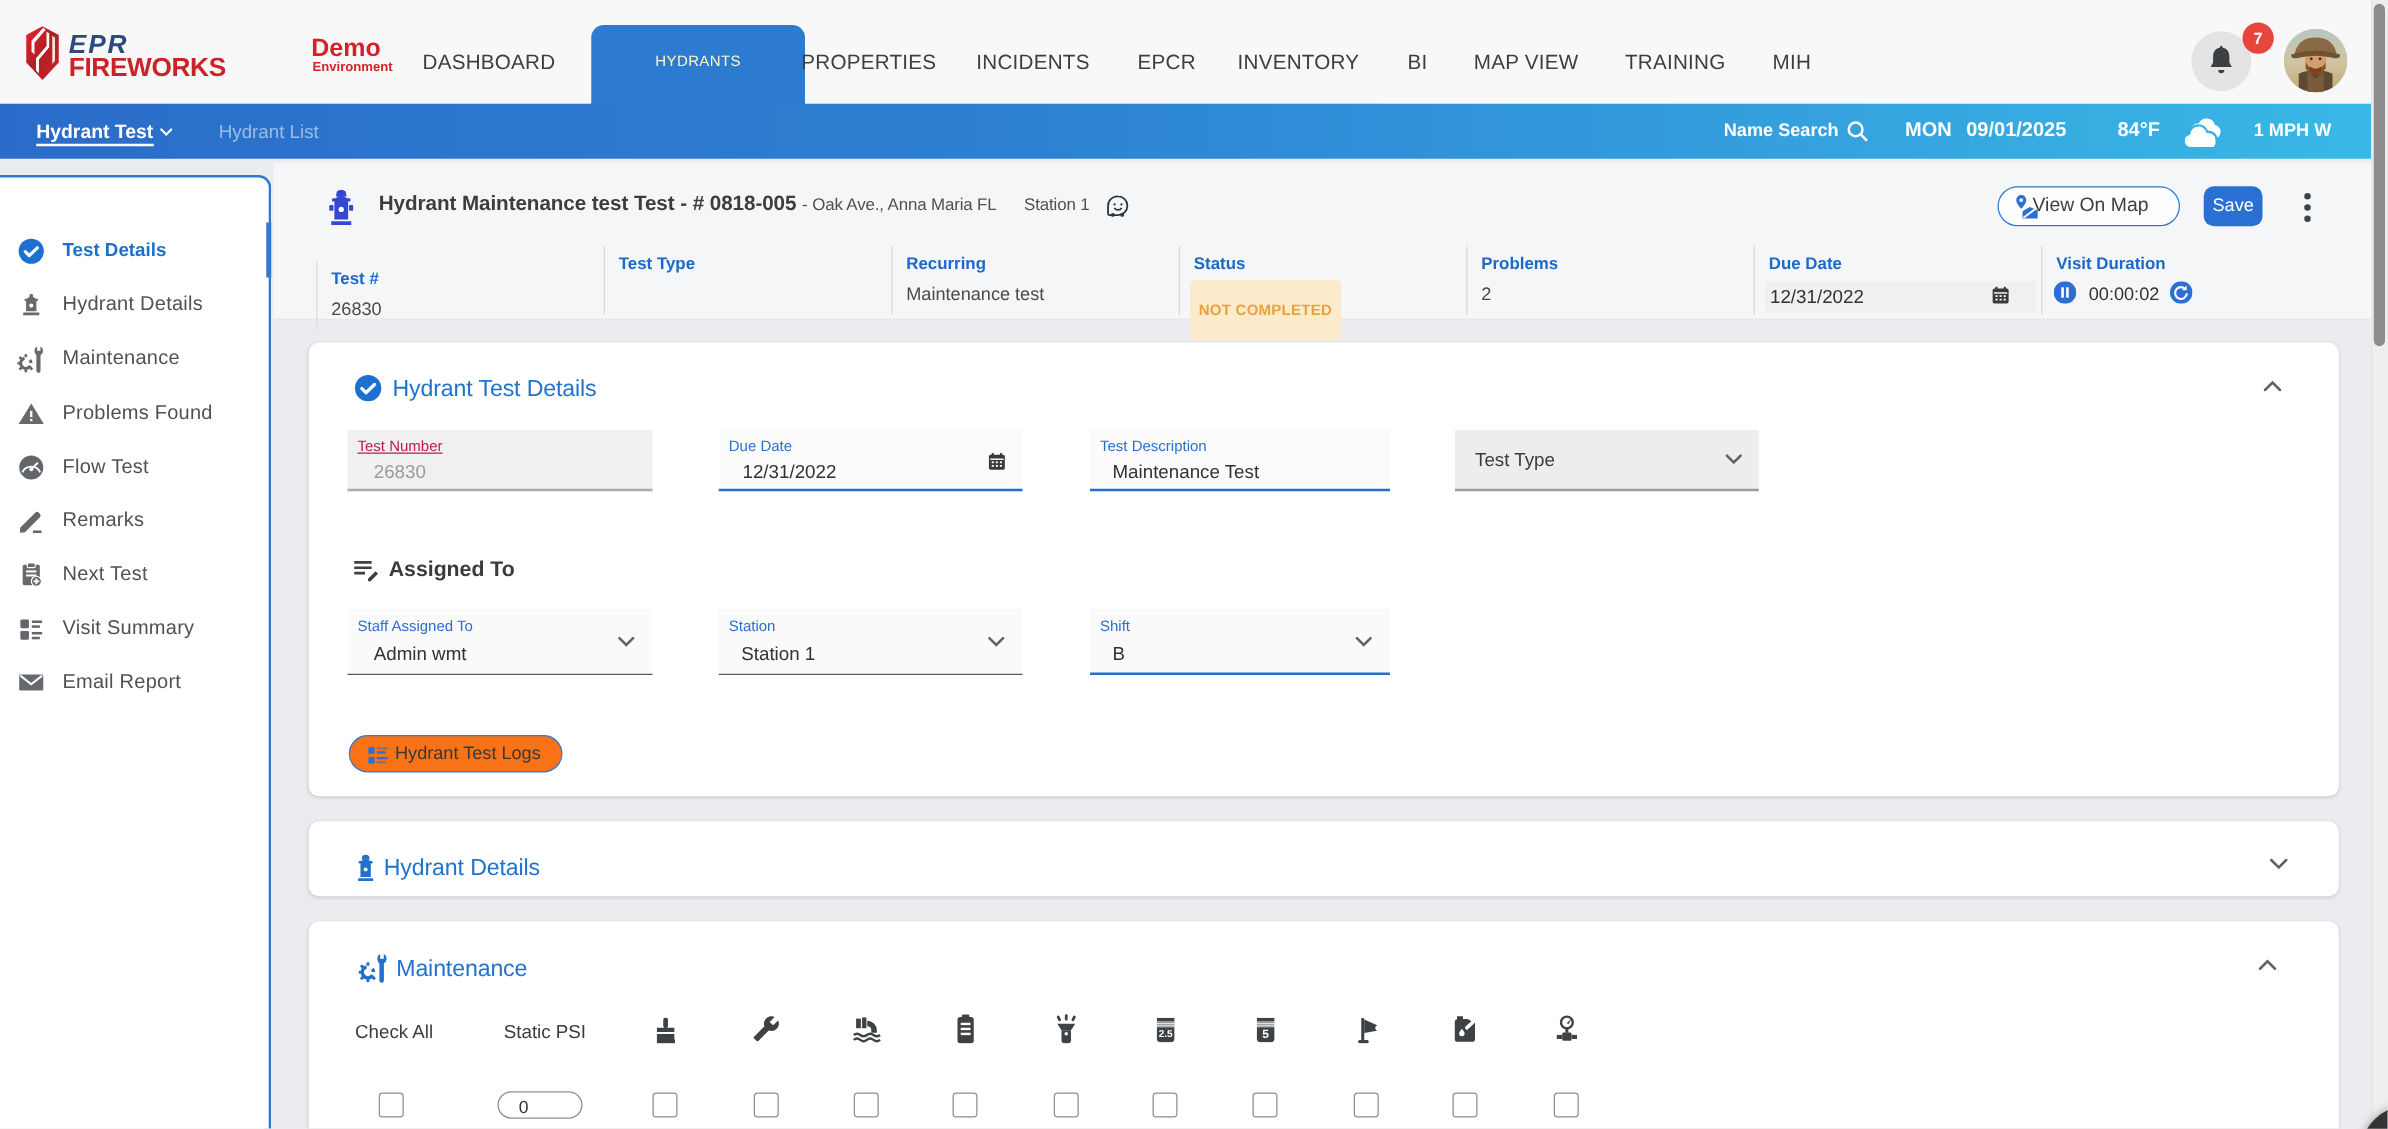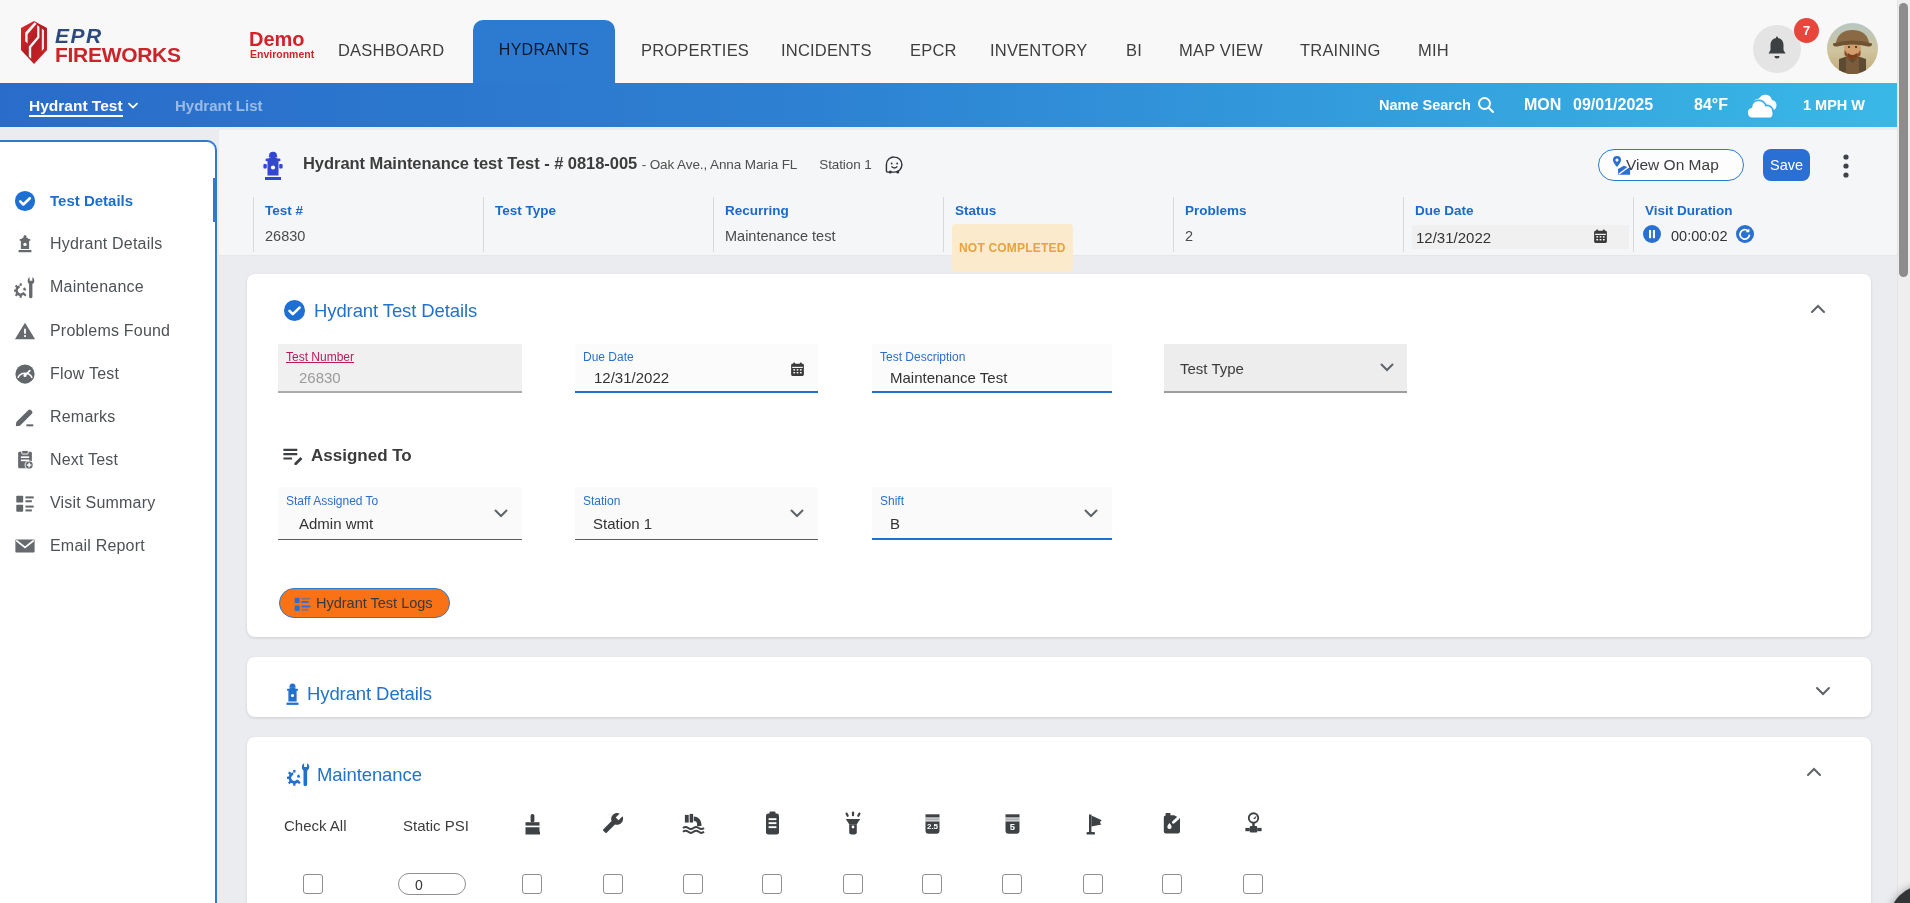--- a/index.html
+++ b/index.html
@@ -2,21 +2,21 @@
 <html><head>
 <meta charset="utf-8">
 <style>
   * { margin:0; padding:0; box-sizing:border-box; }
   html,body { width:1910px; height:903px; overflow:hidden; }
   body { font-family:"Liberation Sans", sans-serif; background:#ebecef; position:relative; }
   .abs { position:absolute; }
 
   
   .topbar { left:0; top:0; width:1897px; height:83px; background:#f8f8f8; }
-  .tab { left:473px; top:20px; width:142px; height:64px; background:#2c7bd1; border-radius:10px 10px 0 0; color:#0f172a; font-size:16px; text-align:center; line-height:59px; letter-spacing:0.3px; }
+  .tab { left:473px; top:20px; width:171px; height:64px; background:#2c7bd1; border-radius:10px 10px 0 0; color:#fef9c3; font-size:12px; text-align:center; line-height:59px; letter-spacing:0.3px; }
   .nav { top:41px; font-size:16.5px; color:#3e3e3e; letter-spacing:0.2px; }
 
   
   .bluebar { left:0; top:83px; width:1897px; height:44px; background:linear-gradient(90deg,#2a6cc9 0%,#2d80d2 42%,#39b8e6 100%); color:#fff; }
 
   
   .sbtrack { right:0; top:0; width:13px; height:903px; background:#eeeeef; border-left:1px solid #e4e4e5; }
   .sbthumb { left:1px; top:3px; width:9px; height:274px; background:#8d8d8d; border-radius:5px; }
 
   
@@ -117,21 +117,21 @@
 </svg>
 </div>
 
 
 <div class="abs bluebar"></div>
 <div class="abs" style="left:29px; top:97px; color:#fff; font-size:15.5px; font-weight:bold;">Hydrant Test</div>
 <div class="abs" style="left:29px; top:115px; width:94px; height:2px; background:#fff;"></div>
 <svg class="abs" style="left:127px; top:102px;" width="12" height="8" viewBox="0 0 14 10">
     <path d="M2 2 l5 5 l5-5" stroke="#fff" stroke-width="2.2" fill="none" stroke-linecap="round"></path>
   </svg>
-<div class="abs" style="left:175px; top:97px; color:rgba(255,255,255,0.52); font-size:15px; font-weight:bold;">Hydrant List</div>
+<div class="abs" style="left:175px; top:97px; color:rgba(255,255,255,0.52); font-size:15px; font-weight:normal;">Hydrant List</div>
 <div class="abs" style="left:1379px; top:97px; color:#fff; font-size:14.5px; font-weight:bold;">Name Search</div>
 <svg class="abs" style="left:1476px; top:95px;" width="20" height="20" viewBox="0 0 20 20">
     <circle cx="8.5" cy="8.5" r="5.5" stroke="#fff" stroke-width="2" fill="none"></circle>
     <path d="M12.5 12.5 L17 17" stroke="#fff" stroke-width="2" stroke-linecap="round"></path>
   </svg>
 <div class="abs" style="left:1524px; top:96px; color:#fff; font-size:16px; font-weight:bold;">MON</div>
 <div class="abs" style="left:1573px; top:96px; color:#fff; font-size:16px; font-weight:bold;">09/01/2025</div>
 <div class="abs" style="left:1694px; top:96px; color:#fff; font-size:16px; font-weight:bold;">84°F</div>
 <svg class="abs" style="left:1744px; top:92px;" width="38" height="28" viewBox="0 0 38 28">
     <path d="M9 15 a6.5 6.5 0 0 1 6-8.5 a7 7 0 0 1 13 1.5 a5.5 5.5 0 0 1 4.5 5.5 a5.5 5.5 0 0 1-2 4.2 h-14 z" fill="#fff"></path>
@@ -295,21 +295,21 @@
     <span style="position:absolute; left:27px; top:6px;">View On Map</span>
   </div>
 <div class="abs btn-save">Save</div>
 <svg class="abs" style="left:1840px; top:152px;" width="12" height="28" viewBox="0 0 12 28">
     <circle cx="6" cy="5" r="2.6" fill="#3f4347"></circle>
     <circle cx="6" cy="14" r="2.6" fill="#3f4347"></circle>
     <circle cx="6" cy="23" r="2.6" fill="#3f4347"></circle>
   </svg>
 
 
-<div class="abs infocol" style="left:253px; width:230px;">
+<div class="abs infocol" style="left:253px; width:230px;margin-top:12px;">
     <span class="ilabel">Test #</span>
     <span class="ivalue">26830</span>
   </div>
 <div class="abs infocol" style="left:483px; width:230px;">
     <span class="ilabel">Test Type</span>
   </div>
 <div class="abs infocol" style="left:713px; width:230px;">
     <span class="ilabel">Recurring</span>
     <span class="ivalue">Maintenance test</span>
   </div>

